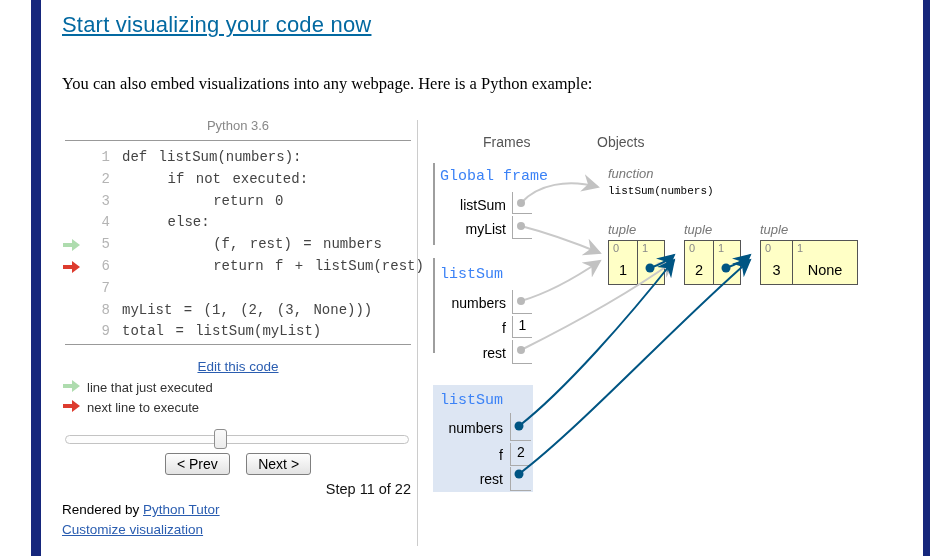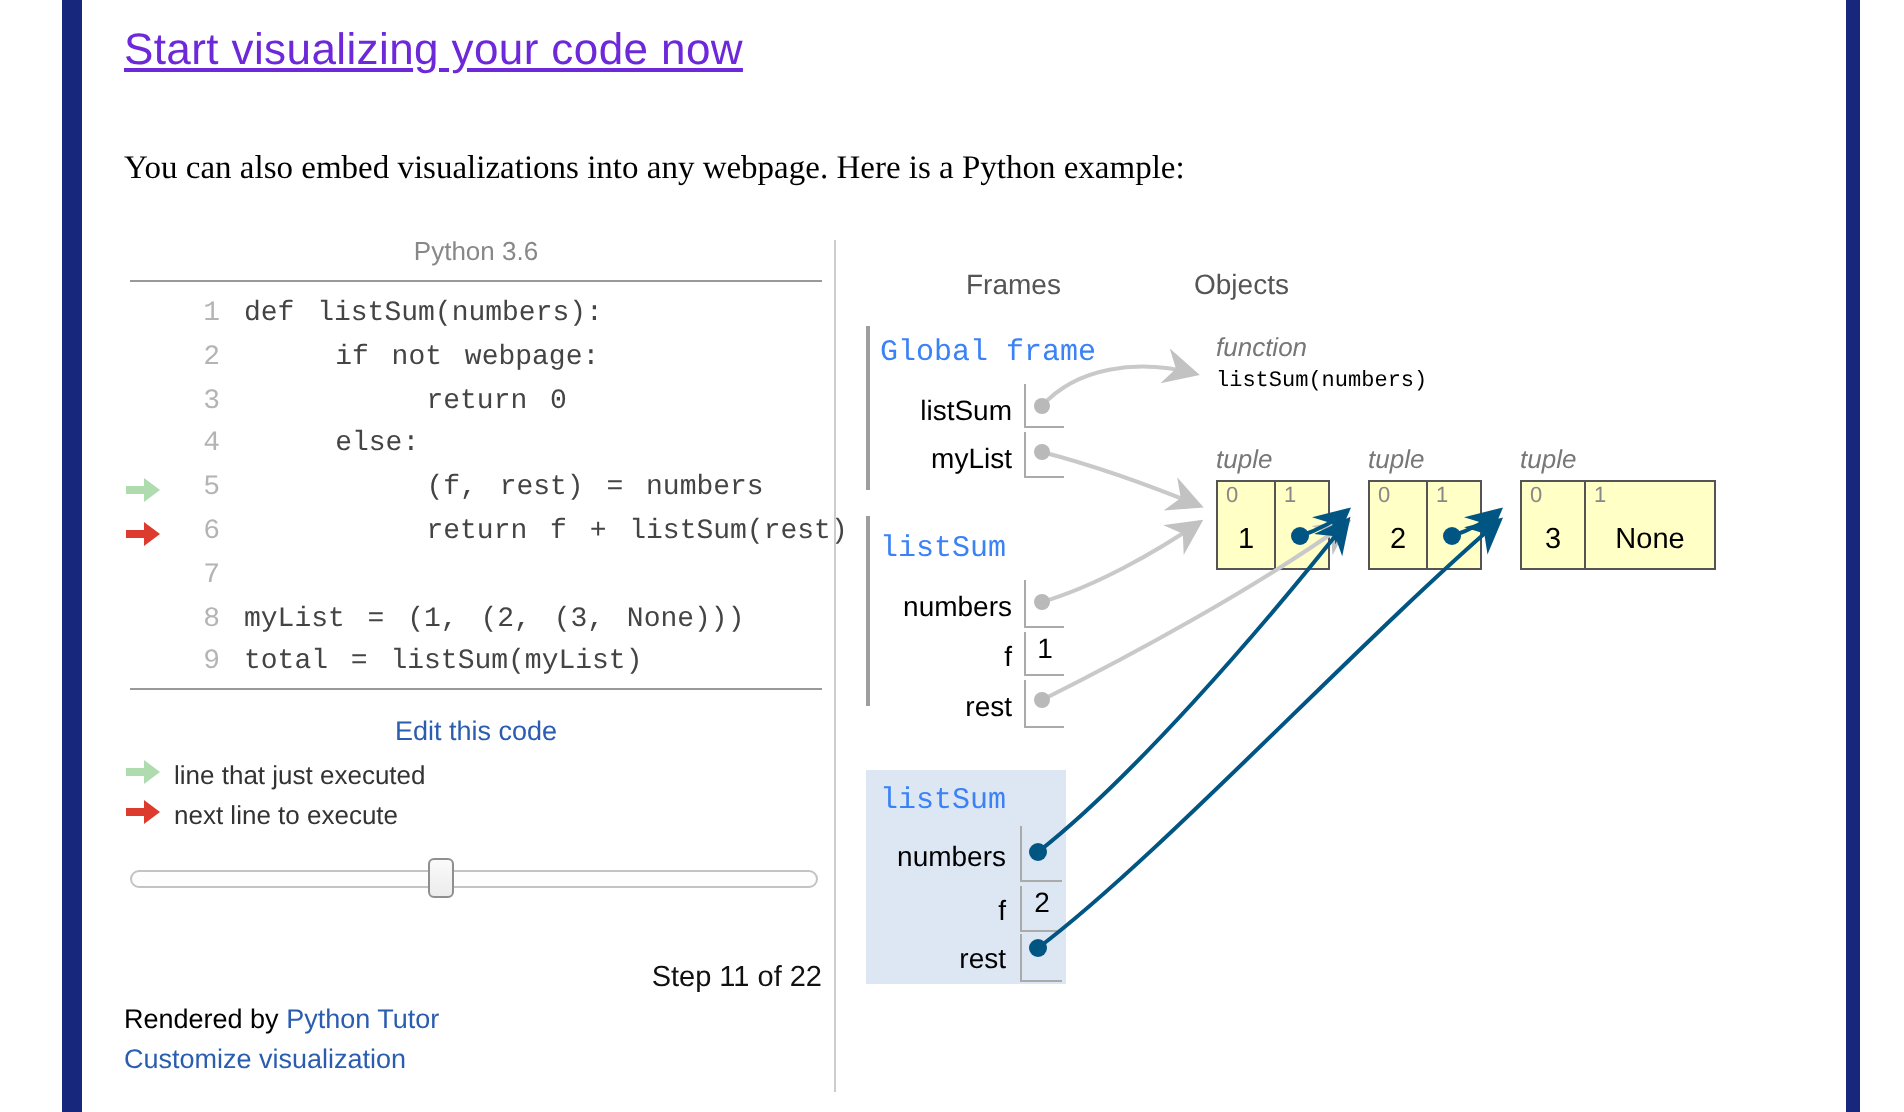--- a/index.html
+++ b/index.html
@@ -4,34 +4,34 @@
 <style>
   * { margin:0; padding:0; box-sizing:border-box; }
   html,body { width:952px; height:556px; background:#ffffff; font-family:"Liberation Sans",sans-serif; }
   #page { position:relative; width:952px; height:556px; overflow:hidden; background:#fff; }
 
   .navy-bar { position:absolute; top:0; height:556px; background:#16277c; }
 
   .abs { position:absolute; }
 
   
-  .page-title { font-size:22px; color:#6d28d9; text-decoration:underline; letter-spacing:.2px; cursor:pointer; }
+  .page-title { font-size:22px; color:#0369a1; text-decoration:underline; letter-spacing:.2px; cursor:pointer; }
   .intro { font-family:"Liberation Serif",serif; font-size:16.5px; color:#000; }
 
   
   .runtime { font-size:13px; color:#888; width:346px; text-align:center; }
   .hrule { width:346px; height:1px; background:#999; }
   .code-lines { width:346px; font-family:"Liberation Mono","DejaVu Sans Mono",monospace; font-size:14px; }
   .code-line { height:21.8px; line-height:21.8px; white-space:pre; }
   .code-line .ln { display:inline-block; width:45px; text-align:right; color:#b4b4b4; }
   .code-line .ct { color:#444; padding-left:12px; word-spacing:3px; }
 
   .gutter-arrow { position:absolute; width:17px; height:12px; }
 
-  .link { color:#2a5db0; cursor:pointer; font-size:13.5px; }
+  .link { color:#2a5db0; text-decoration:underline; cursor:pointer; font-size:13.5px; }
   .center-row { width:346px; text-align:center; }
 
   .legend-row { display:flex; align-items:flex-start; gap:7px; font-size:13px; color:#333; }
 
   
   .slider-track { width:344px; height:9px; border:1px solid #c3c3c3; border-radius:8px; background:#fdfdfd; }
   .slider-handle { position:absolute; left:148px; top:-7px; width:13px; height:20px;
                    border:1px solid #8f8f8f; border-radius:3px;
                    background:linear-gradient(#fafafa,#ececec); cursor:pointer; }
 
@@ -73,21 +73,21 @@
   <div class="navy-bar" style="left:923px;width:7px;"></div>
 
   <a class="abs page-title" style="left:62px;top:12px;">Start visualizing your code now</a>
   <div class="abs intro" style="left:62px;top:74px;">You can also embed visualizations into any webpage. Here is a Python example:</div>
 
   <div class="abs runtime" style="left:65px;top:118px;">Python 3.6</div>
   <div class="abs hrule" style="left:65px;top:140px;"></div>
 
   <div class="abs code-lines" style="left:65px;top:147px;">
     <div class="code-line"><span class="ln">1</span><span class="ct">def listSum(numbers):</span></div>
-    <div class="code-line"><span class="ln">2</span><span class="ct">    if not webpage:</span></div>
+    <div class="code-line"><span class="ln">2</span><span class="ct">    if not executed:</span></div>
     <div class="code-line"><span class="ln">3</span><span class="ct">        return 0</span></div>
     <div class="code-line"><span class="ln">4</span><span class="ct">    else:</span></div>
     <div class="code-line"><span class="ln">5</span><span class="ct">        (f, rest) = numbers</span></div>
     <div class="code-line"><span class="ln">6</span><span class="ct">        return f + listSum(rest)</span></div>
     <div class="code-line"><span class="ln">7</span><span class="ct"></span></div>
     <div class="code-line"><span class="ln">8</span><span class="ct">myList = (1, (2, (3, None)))</span></div>
     <div class="code-line"><span class="ln">9</span><span class="ct">total = listSum(myList)</span></div>
   </div>
 
   <svg class="gutter-arrow" style="left:63px;top:239px;" viewBox="0 0 17 12">
@@ -113,20 +113,24 @@
     <svg width="17" height="12" viewBox="0 0 17 12">
         <path d="M0,4 h9 v-4 l8,6 -8,6 v-4 h-9 z" fill="#dd3b2e"></path>
       </svg>
     <span>next line to execute</span>
   </div>
 
   <div class="abs slider-track" style="left:65px;top:435px;">
     <div class="slider-handle"></div>
   </div>
 
+  <div class="abs center-row" style="left:65px;top:453px;">
+    <button class="btn">&lt; Prev</button>
+    <button class="btn">Next &gt;</button>
+  </div>
 
   <div class="abs step-label" style="left:65px;top:481px;">Step 11 of 22</div>
 
   <div class="abs small-text" style="left:62px;top:502px;">
     <span>Rendered by </span><a class="link">Python Tutor</a>
   </div>
   <div class="abs small-text" style="left:62px;top:522px;">
     <a class="link">Customize visualization</a>
   </div>
 

